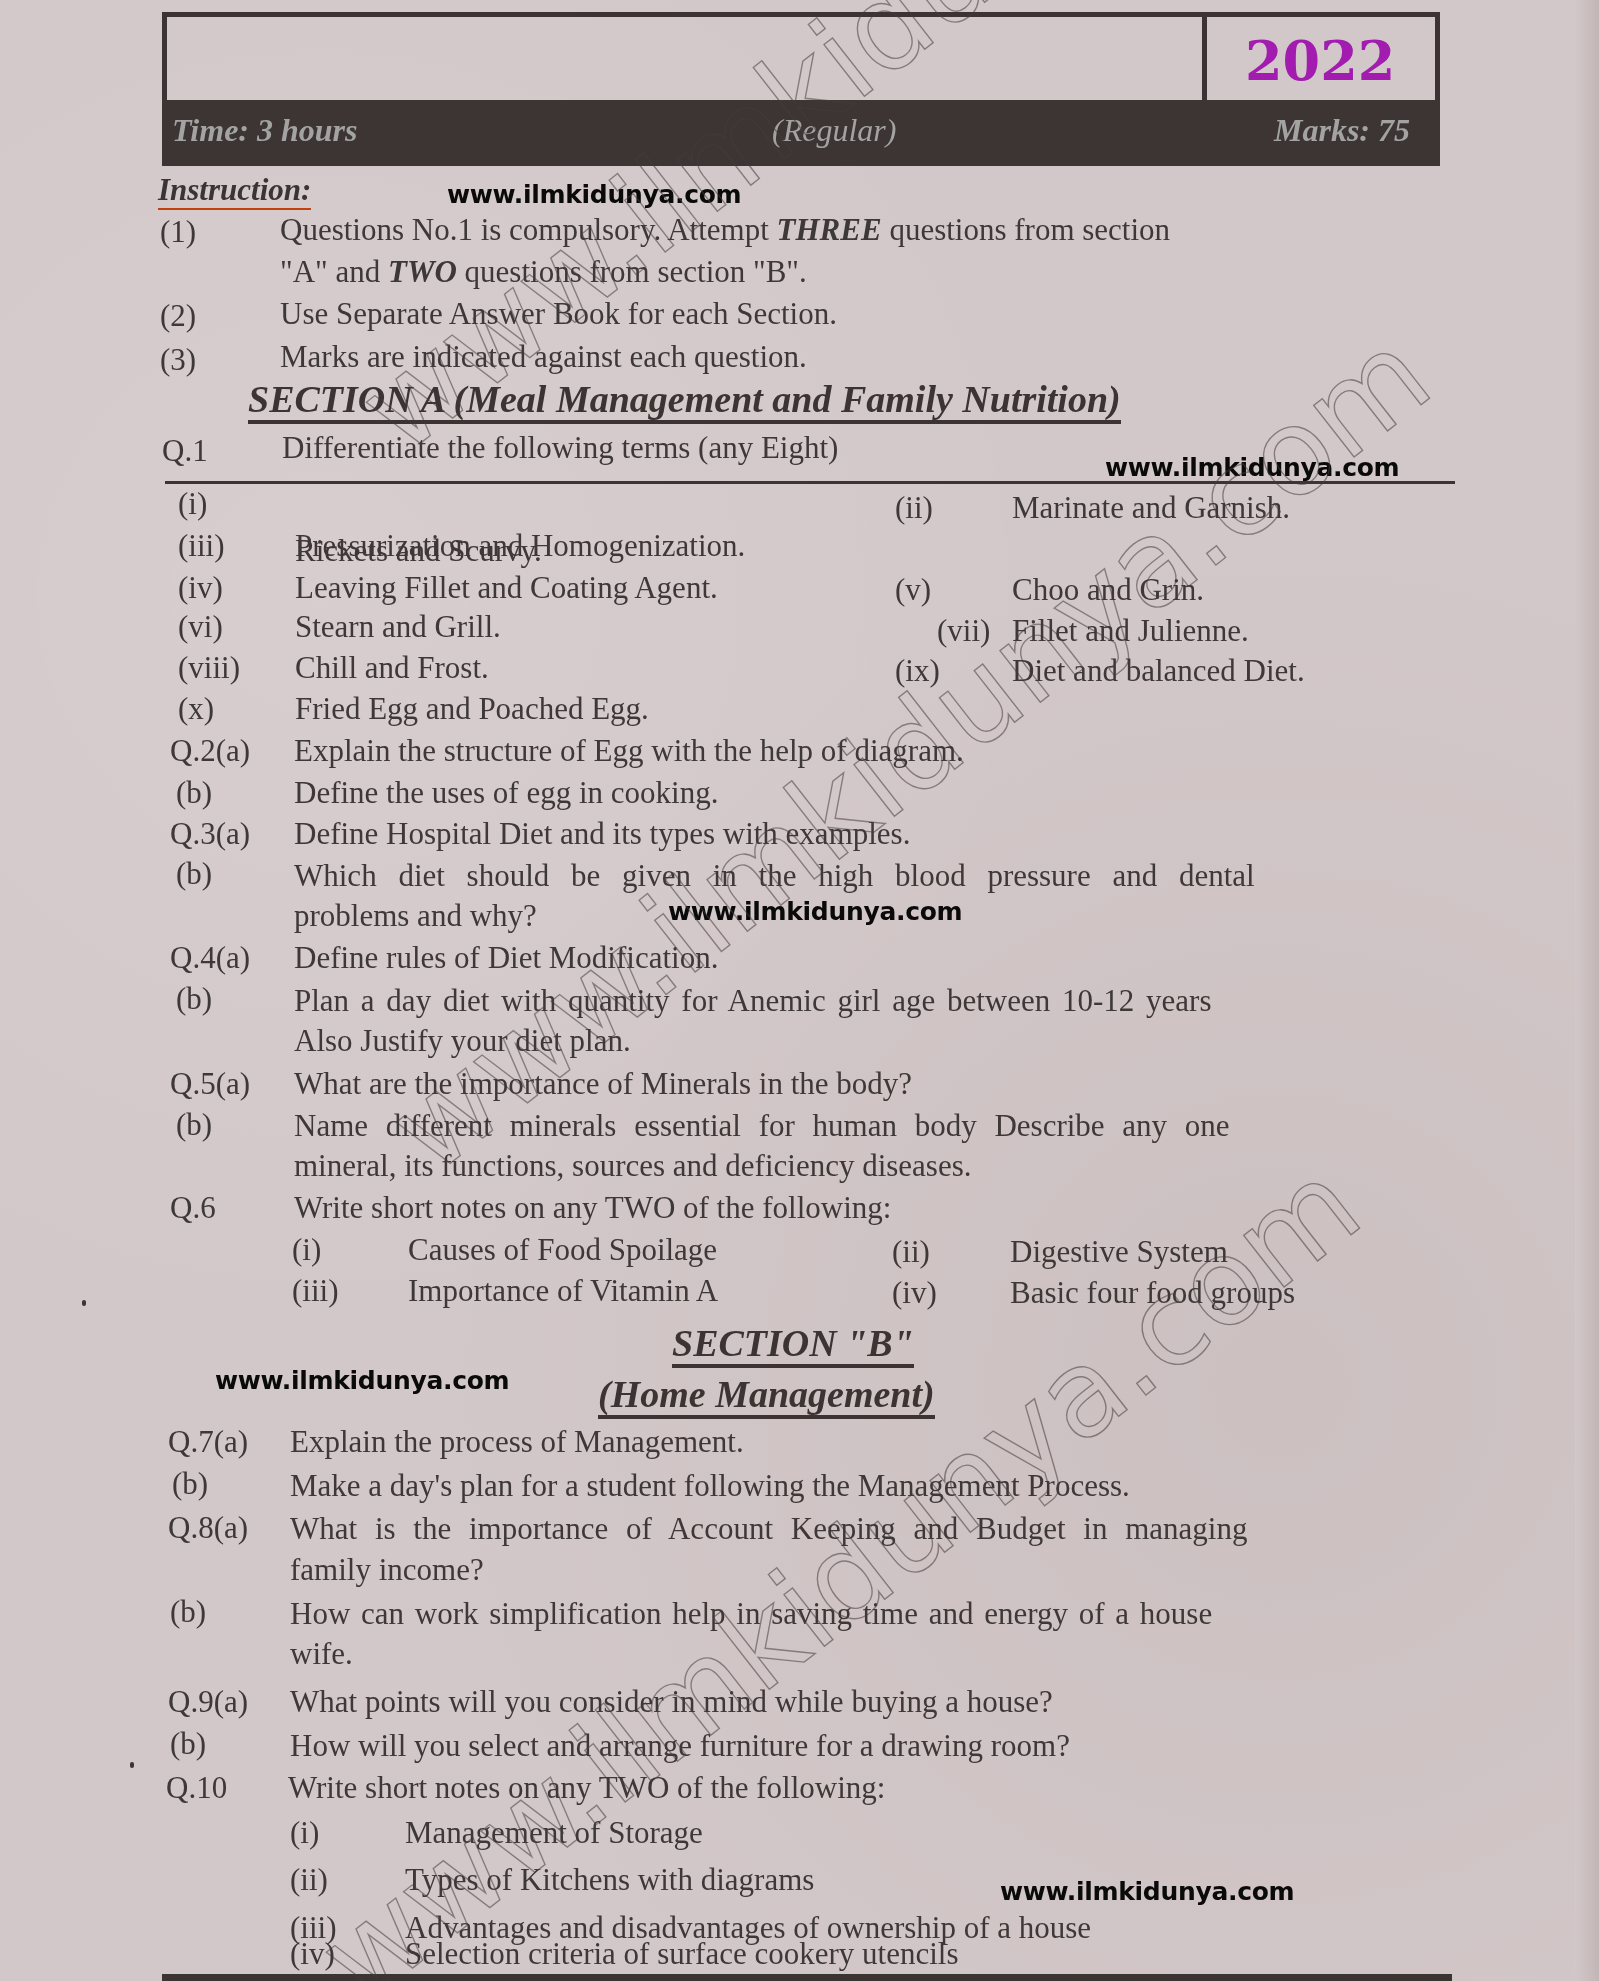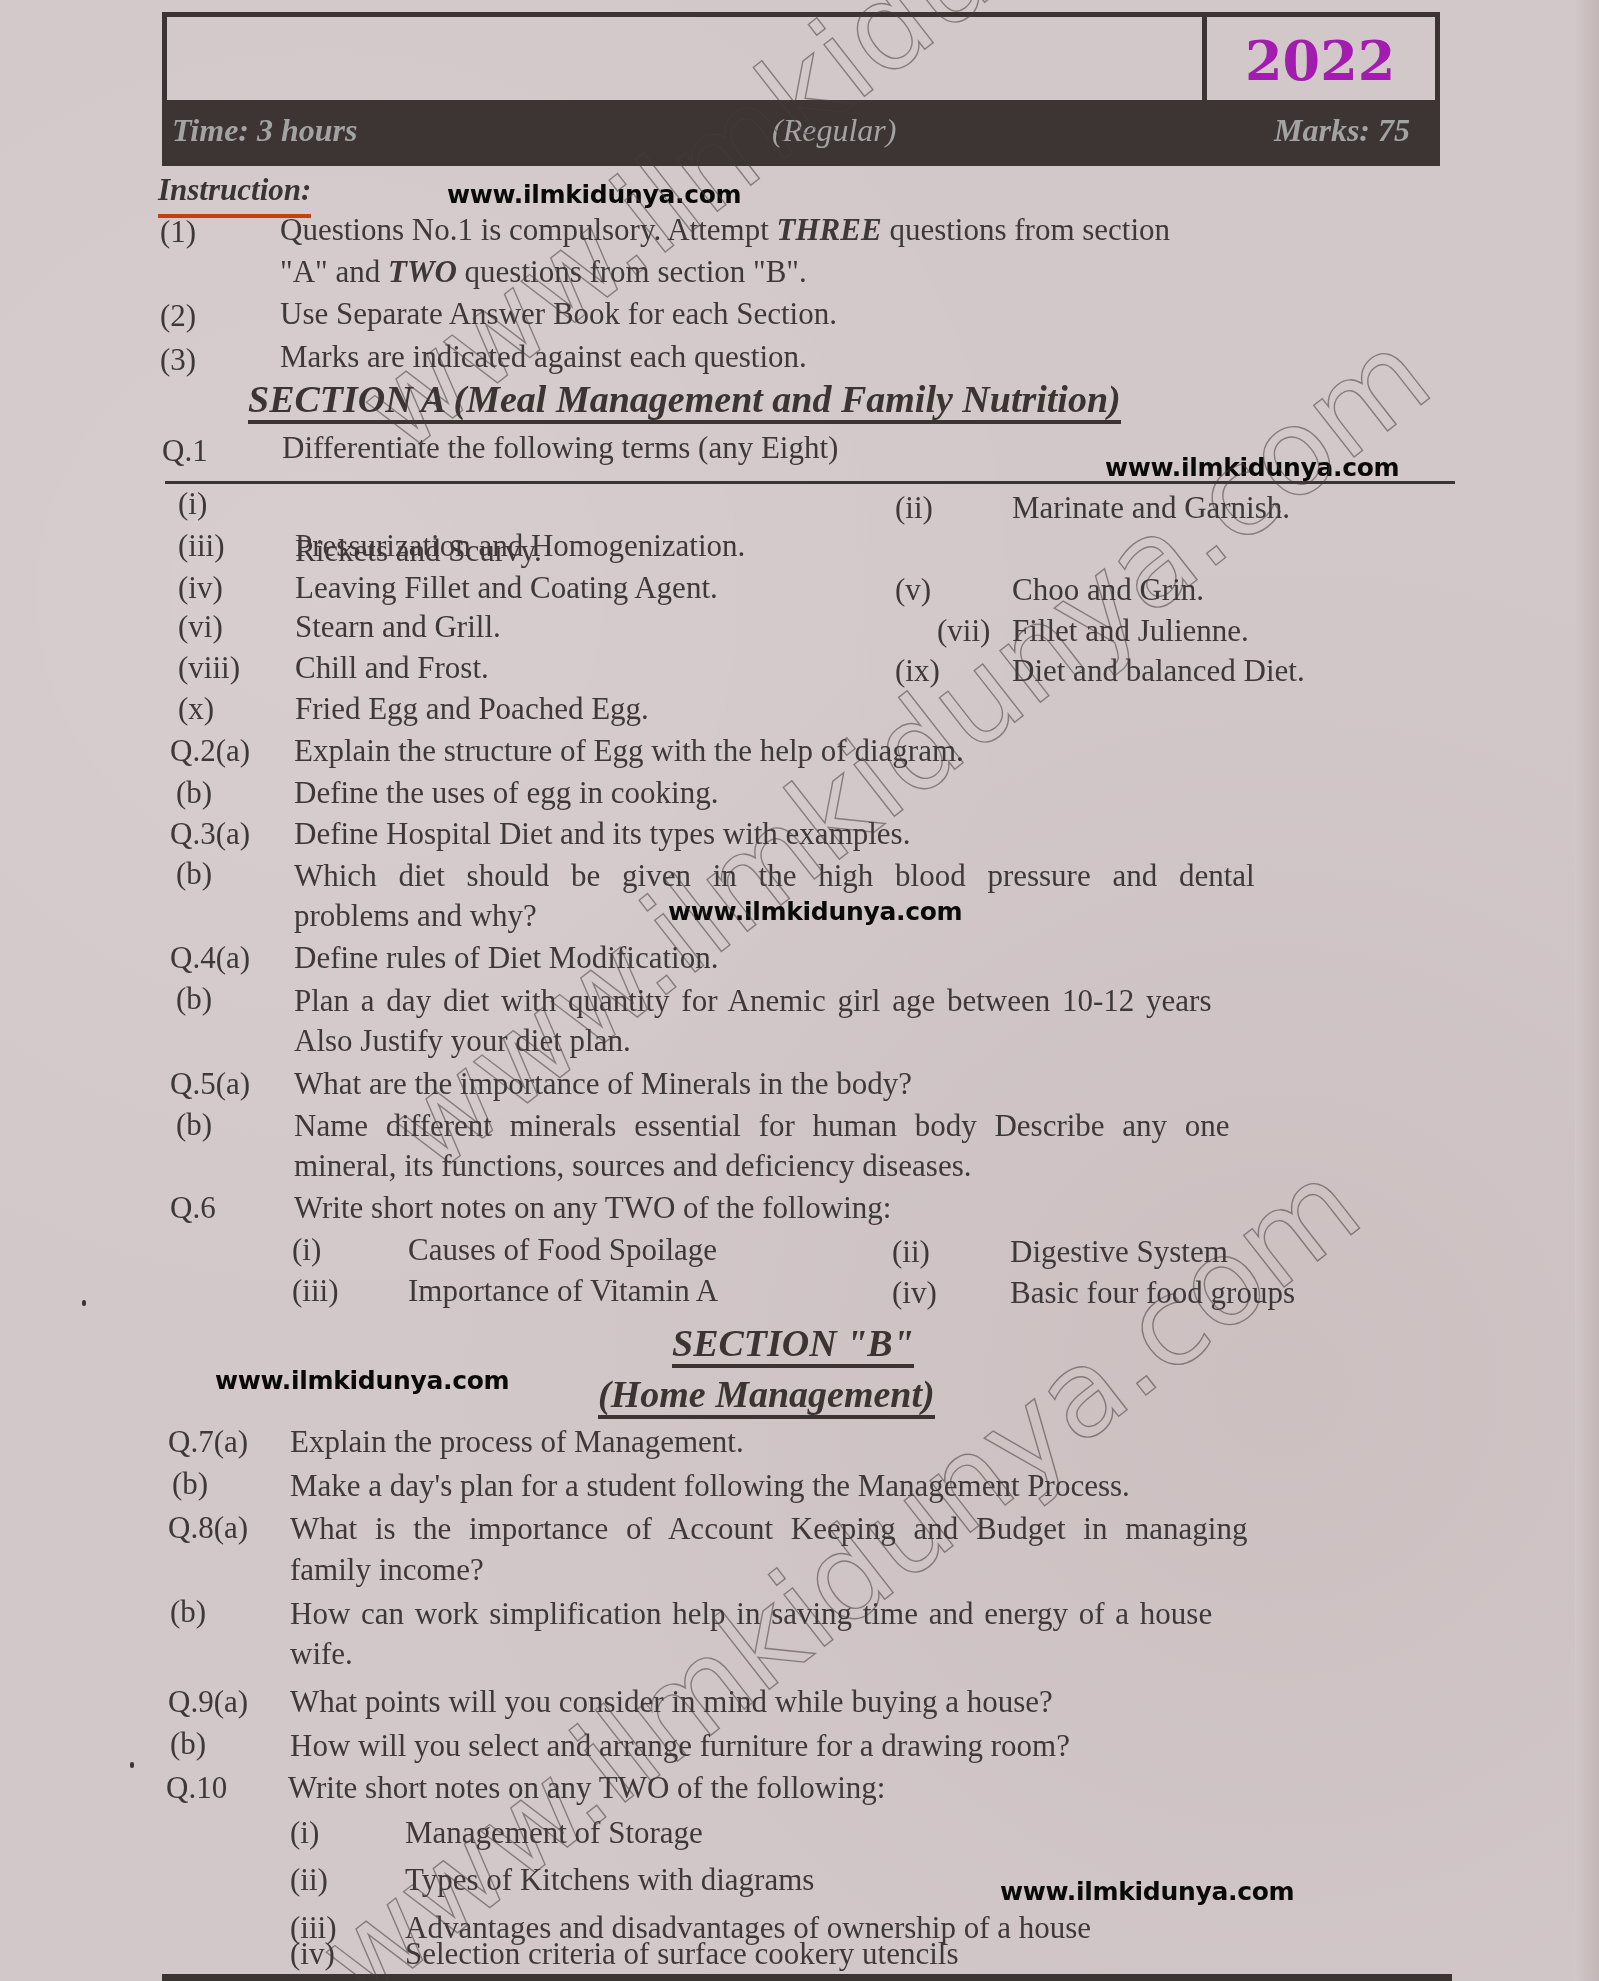--- a/index.html
+++ b/index.html
@@ -43,21 +43,21 @@
   }
   .bar-time { left: 10px; font-weight: bold; }
   .bar-regular { left: 610px; }
   .bar-marks { right: 30px; font-weight: bold; }
 
   
   .line { position: absolute; font-size: 31px; white-space: nowrap; color: #3e3838; }
   .bold-ital { font-weight: bold; font-style: italic; }
   .instr-title {
     position: absolute; left: 158px; top: 172px; font-size: 31px; font-weight: bold; font-style: italic;
-    border-bottom: 4px solid #c2410c; padding-bottom: 6px;
+    border-bottom: 2px solid #c2410c; padding-bottom: 0;
   }
   .num { position: absolute; font-size: 31px; color: #3e3838; white-space: nowrap; }
   .section-head {
     position: absolute; font-weight: bold; font-style: italic; font-size: 38px; color: #3b3433;
     white-space: nowrap; border-bottom: 4px solid #3b3433; line-height: 42px;
   }
   .rule { position: absolute; height: 3px; background: #3b3433; }
   .watermark-text {
     position: absolute; font-family: "DejaVu Sans", sans-serif; font-weight: bold;
     font-size: 25px; color: #0a0a0a; white-space: nowrap; letter-spacing: -0.3px;

